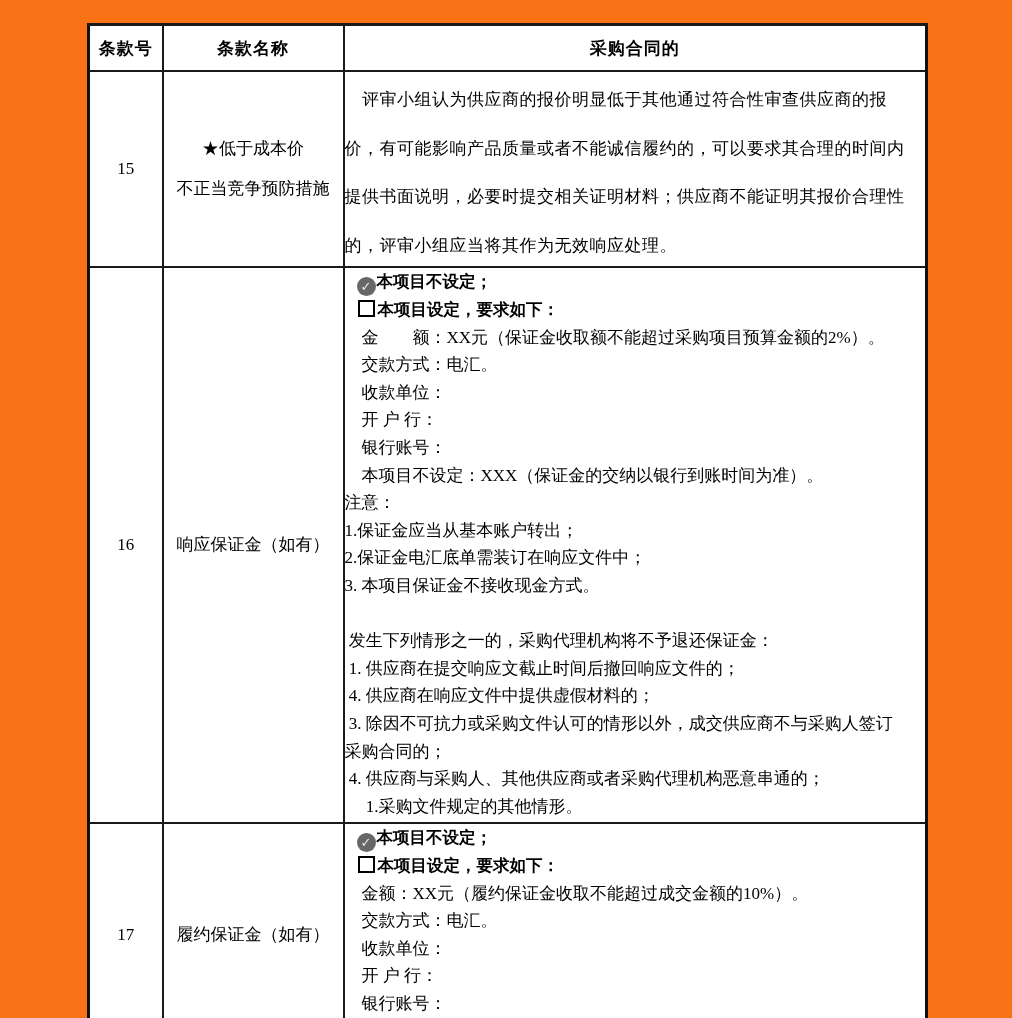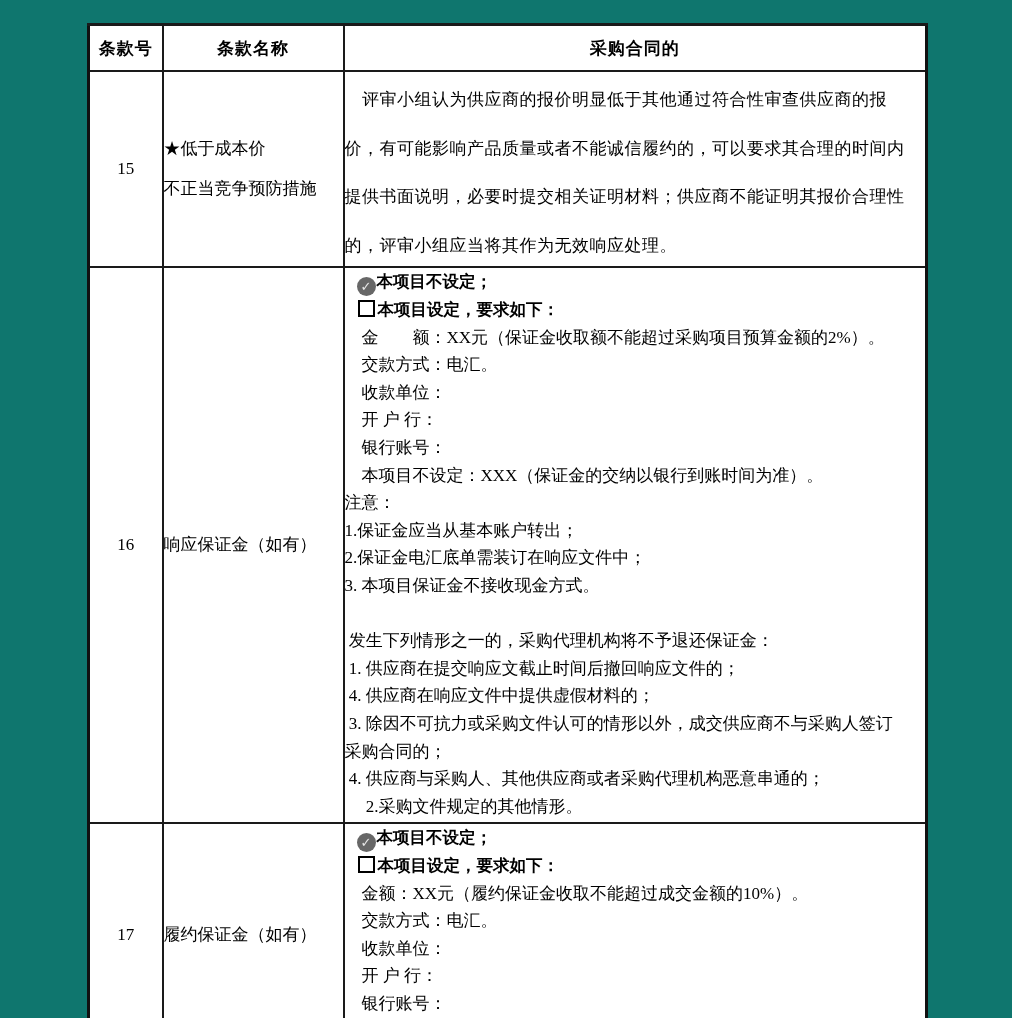--- a/index.html
+++ b/index.html
@@ -9,21 +9,21 @@
     width: 1012px;
     height: 1018px;
     overflow: hidden;
     font-family: "Liberation Serif", "DejaVu Serif", serif;
     color: #000000;
   }
   .page {
     position: relative;
     width: 1012px;
     height: 1018px;
-    background: #0f766e;
+    background: #f97316;
   }
   table.doc-table {
     position: absolute;
     left: 87px;
     top: 23px;
     width: 841px;
     height: 985px;
     border-collapse: collapse;
     table-layout: fixed;
     background: #ffffff;
@@ -48,20 +48,21 @@
     font-weight: bold;
     letter-spacing: 1px;
   }
   td.cell-num {
     text-align: center;
     vertical-align: middle;
     font-size: 17px;
     margin-left: 16px;
   }
   td.cell-name {
+    text-align: center;
     vertical-align: middle;
     font-size: 17px;
   }
   td.cell-name .tline { line-height: 40px; white-space: pre; }
   td.cell-desc {
     vertical-align: top;
     font-size: 17px;
     padding: 2px 2px 0 3px;
   }
   
@@ -156,21 +157,21 @@
             <div class="tline">1.保证金应当从基本账户转出；</div>
             <div class="tline">2.保证金电汇底单需装订在响应文件中；</div>
             <div class="tline">3. 本项目保证金不接收现金方式。</div>
             <div class="tline">&nbsp;</div>
             <div class="tline"> 发生下列情形之一的，采购代理机构将不予退还保证金：</div>
             <div class="tline"> 1. 供应商在提交响应文截止时间后撤回响应文件的；</div>
             <div class="tline"> 4. 供应商在响应文件中提供虚假材料的；</div>
             <div class="tline"> 3. 除因不可抗力或采购文件认可的情形以外，成交供应商不与采购人签订</div>
             <div class="tline">采购合同的；</div>
             <div class="tline"> 4. 供应商与采购人、其他供应商或者采购代理机构恶意串通的；</div>
-            <div class="tline">　 2.采购文件规定的其他情形。</div>
+            <div class="tline">　 1.采购文件规定的其他情形。</div>
           </td>
     </tr>
     <tr>
       <td class="cell-num">17</td>
       <td class="cell-name">
             <div class="tline">履约保证金（如有）</div>
           </td>
       <td class="cell-desc desc-tight">
             <div class="tline bold"><span class="icon-check-circle">✓</span><span>本项目不设定；</span></div>
             <div class="tline bold"><span class="icon-checkbox"></span><span>本项目设定，要求如下：</span></div>

